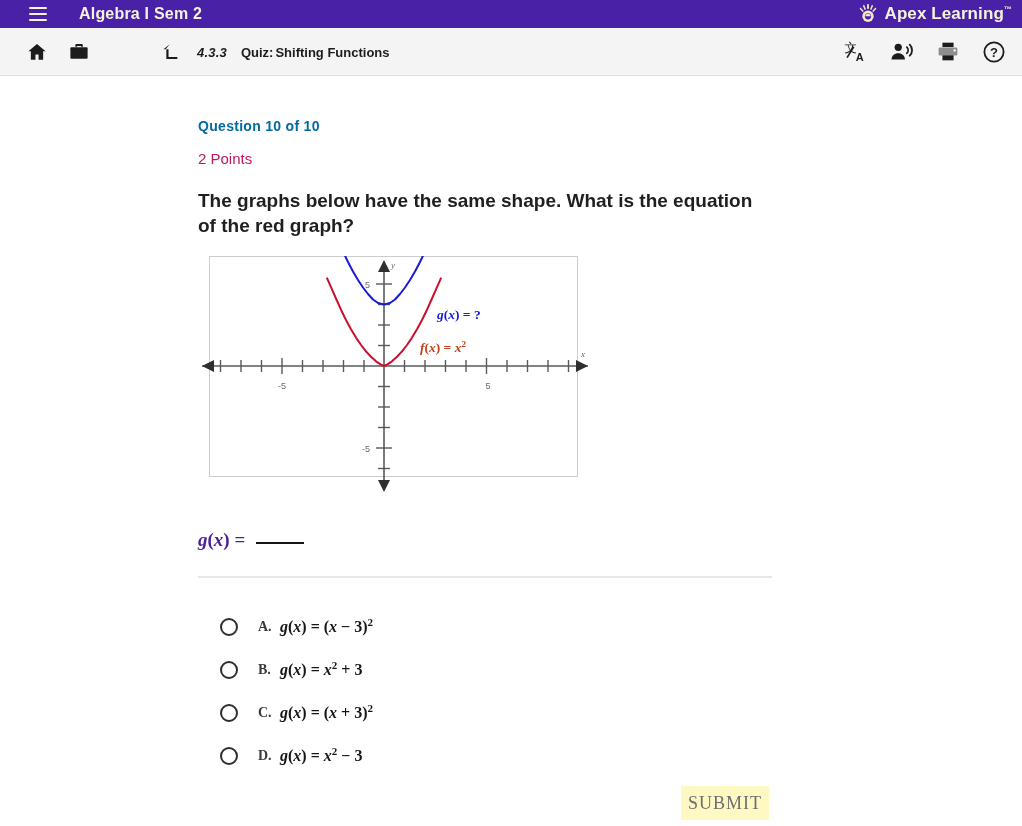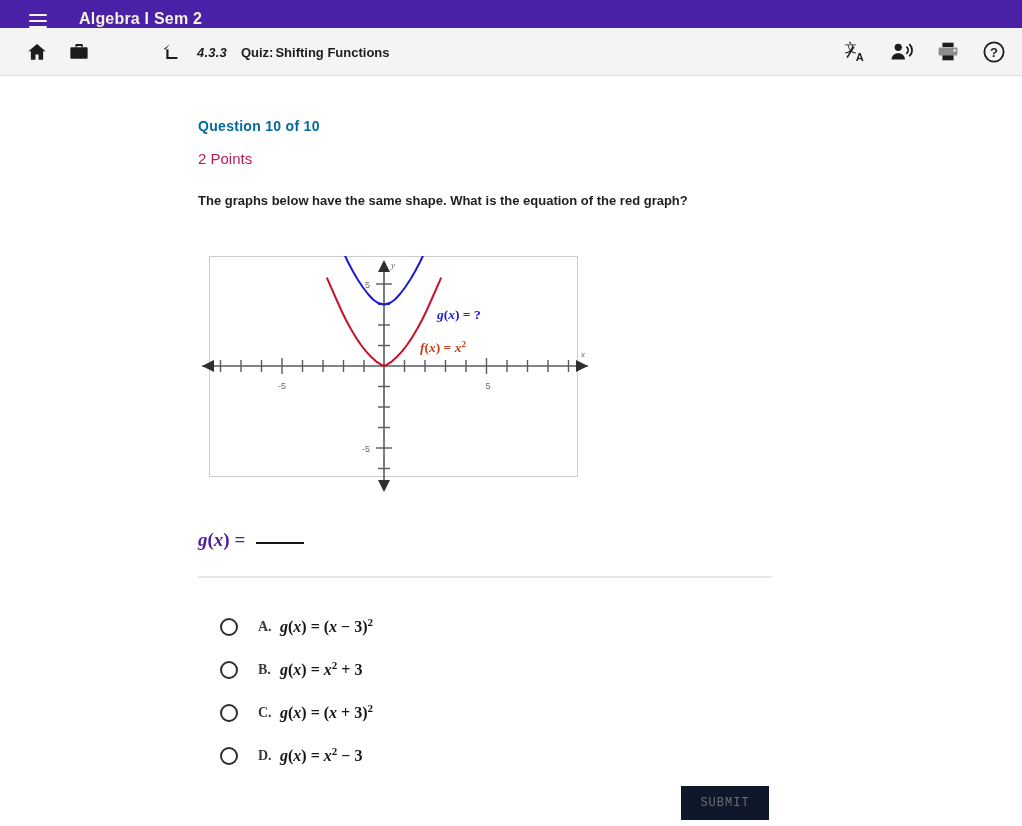--- a/index.html
+++ b/index.html
@@ -8,21 +8,21 @@
     background: #ffffff;
     font-family: "Liberation Sans", sans-serif;
     overflow: hidden;
   }
 
   
   .appbar {
     position: absolute; left: 0; top: 0;
     width: 1022px; height: 28px;
     background: #4821a6;
-    display: flex; align-items: flex-end;
+    display: flex; align-items: center;
   }
   .hamburger {
     width: 18px; height: 14px;
     margin-left: 29px;
     display: flex; flex-direction: column; justify-content: space-between;
     cursor: pointer;
   }
   .hamburger i { display: block; height: 2px; background: #f7f2dd; border-radius: 1px; }
   .hamburger i:nth-child(1) { width: 18px; }
   .hamburger i:nth-child(2) { width: 18px; }
@@ -71,21 +71,21 @@
   .q-meta {
     position: absolute; left: 198px; top: 42px;
     font-size: 14px; font-weight: bold; color: #0369a1; letter-spacing: .3px;
   }
   .q-points {
     position: absolute; left: 198px; top: 74px;
     font-size: 15px; color: #be185d;
   }
   .q-text {
     position: absolute; left: 198px; top: 112px; width: 575px;
-    font-size: 13px; font-weight: bold; color: #1f1f1f; line-height: 25px;
+    font-size: 19px; font-weight: bold; color: #1f1f1f; line-height: 25px;
   }
 
   
   .figure { position: absolute; left: 200px; top: 180px; }
   .figure svg { display: block; }
 
   
   .answer-prompt {
     position: absolute; left: 198px; top: 453px;
     font-size: 19px; font-weight: bold; color: #4c1d95;
@@ -120,37 +120,54 @@
     font-size: 16px; font-weight: bold; color: #161616;
     font-family: "Liberation Serif", serif; white-space: nowrap; text-align: center;
   }
   .choice-body .var { font-style: italic; }
   .choice-body sup { font-size: 11px; font-style: normal; }
 
   
   .submit-btn {
     position: absolute; left: 681px; top: 710px;
     width: 88px; height: 34px;
-    background: #0f172a; border: none;
-    color: #6e6e6e; font-size: 12px; letter-spacing: 1px;
-    font-family: Liberation Mono, monospace;
+    background: #fef9c3; border: none;
+    color: #6e6e6e; font-size: 18px; letter-spacing: 1px;
+    font-family: Liberation Serif, serif;
     cursor: default;
   }
 </style>
 </head>
 <body>
 
 <div class="appbar">
   <div class="hamburger">
     <i></i>
       <i></i>
       <i></i>
   </div>
   <div class="course-title">Algebra I Sem 2</div>
 
+  <div class="brand">
+    <svg class="brand-mark" viewBox="0 0 24 24">
+      <g fill="#f2e9c9">
+        <path d="M11.2 1.2h1.6l.4 5.2h-2.4z"></path>
+        <path d="M6.4 2.6l1.4-.6 2 4.8-1.5.7z"></path>
+        <path d="M17.6 2.6l-1.4-.6-2 4.8 1.5.7z"></path>
+        <path d="M2.8 6.2l1-1.2 3.6 3.6-1.1 1.2z"></path>
+        <path d="M21.2 6.2l-1-1.2-3.6 3.6 1.1 1.2z"></path>
+        <circle cx="12" cy="14.5" r="6.2"></circle>
+      </g>
+      <circle cx="12" cy="14.5" r="3.4" fill="#4821a6"></circle>
+      <path d="M12 11.6a2.9 2.9 0 0 0-2.9 2.9h5.8A2.9 2.9 0 0 0 12 11.6z" fill="#f2e9c9"></path>
+    </svg>
+    <div class="brand-text">
+      <span>Apex Learning</span><span class="brand-tm">™</span>
+    </div>
+  </div>
 </div>
 
 <div class="toolbar">
 
   <svg class="tb-icon tb-home" width="22" height="22" viewBox="0 0 24 24">
     <path d="M12 3.2 2.6 11.3h2.7v9.1h5.0v-5.6h3.4v5.6h5.0v-9.1h2.7z" fill="#1c1c1c"></path>
   </svg>
 
   <svg class="tb-icon tb-brief" width="22" height="22" viewBox="0 0 24 24">
     <path d="M9.2 3.4h5.6c.8 0 1.4.6 1.4 1.4v1.6h-2V5.4H10.0v1.0H8.0V4.8c0-.8.6-1.4 1.2-1.4z" fill="#1c1c1c"></path>

